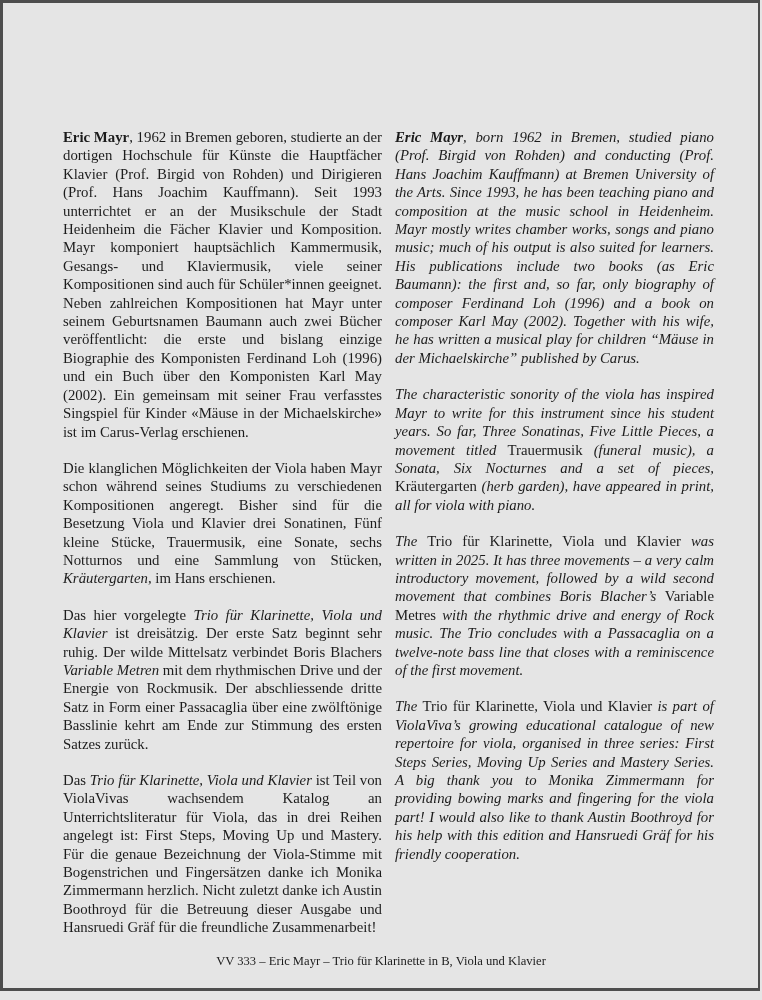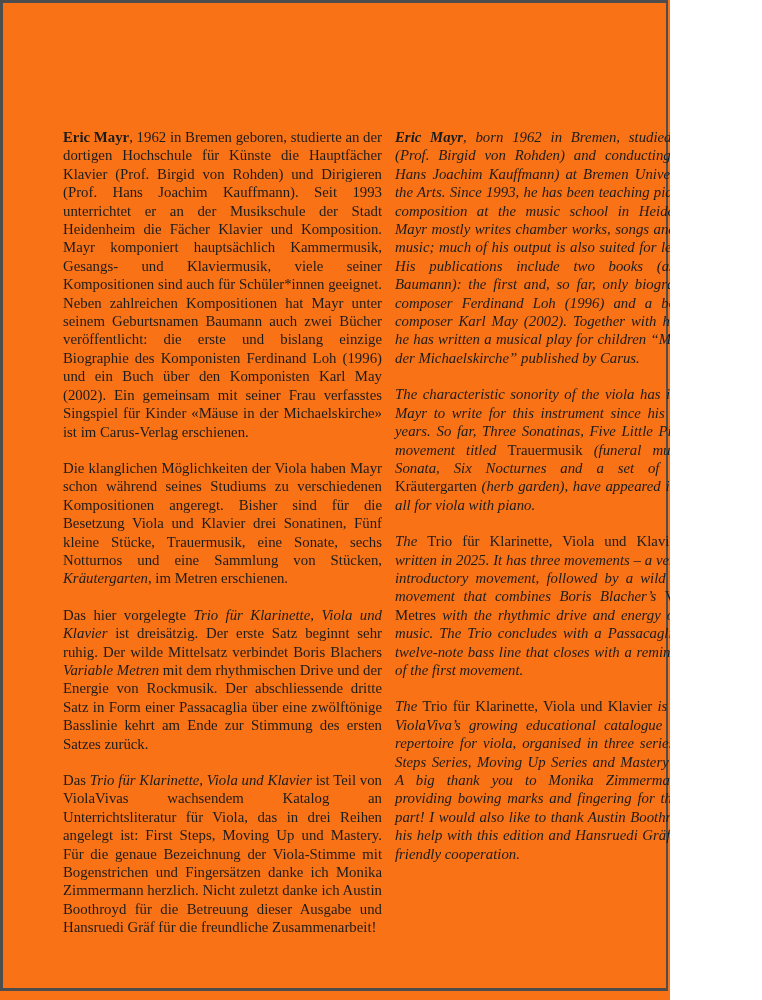--- a/index.html
+++ b/index.html
@@ -2,23 +2,23 @@
 <html><head>
 <meta charset="utf-8">
 <style>
   html, body {
     margin: 0;
     padding: 0;
     background: #ffffff;
   }
   .page {
     position: relative;
-    width: 670px;
+    width: 762px;
     height: 1000px;
-    background: #f97316;
+    background: #e5e5e5;
     overflow: hidden;
     font-family: "Liberation Serif", "DejaVu Serif", serif;
     color: #1c1c1c;
   }
   .frame {
     position: absolute;
     top: 0;
     left: 0;
     right: 2px;
     bottom: 9px;
@@ -50,27 +50,28 @@
   }
 </style>
 </head>
 <body>
 
 <div class="page">
   <div class="frame"></div>
 
   <div class="column column-left">
     <p><span style="font-weight: bold;">Eric Mayr</span><span>, 1962 in Bremen geboren, studierte an der dortigen Hochschule für Künste die Hauptfächer Klavier (Prof. Birgid von Rohden) und Dirigieren (Prof. Hans Joachim Kauffmann). Seit 1993 unterrichtet er an der Musikschule der Stadt Heidenheim die Fächer Klavier und Komposition. Mayr komponiert hauptsächlich Kammermusik, Gesangs- und Klaviermusik, viele seiner Kompositionen sind auch für Schüler*innen geeignet. Neben zahlreichen Kompositionen hat Mayr unter seinem Geburtsnamen Baumann auch zwei Bücher veröffentlicht: die erste und bislang einzige Biographie des Komponisten Ferdinand Loh (1996) und ein Buch über den Komponisten Karl May (2002). Ein gemeinsam mit seiner Frau verfasstes Singspiel für Kinder «Mäuse in der Michaelskirche» ist im Carus-Verlag erschienen.</span></p>
-    <p><span>Die klanglichen Möglichkeiten der Viola haben Mayr schon während seines Studiums zu verschiedenen Kompositionen angeregt. Bisher sind für die Besetzung Viola und Klavier drei Sonatinen, Fünf kleine Stücke, Trauermusik, eine Sonate, sechs Notturnos und eine Sammlung von Stücken, </span><span style="font-style: italic;">Kräutergarten</span><span>, im Metren erschienen.</span></p>
+    <p><span>Die klanglichen Möglichkeiten der Viola haben Mayr schon während seines Studiums zu verschiedenen Kompositionen angeregt. Bisher sind für die Besetzung Viola und Klavier drei Sonatinen, Fünf kleine Stücke, Trauermusik, eine Sonate, sechs Notturnos und eine Sammlung von Stücken, </span><span style="font-style: italic;">Kräutergarten</span><span>, im Hans erschienen.</span></p>
     <p><span>Das hier vorgelegte </span><span style="font-style: italic;">Trio für Klarinette, Viola und Klavier</span><span> ist dreisätzig. Der erste Satz beginnt sehr ruhig. Der wilde Mittelsatz verbindet Boris Blachers </span><span style="font-style: italic;">Variable Metren</span><span> mit dem rhythmischen Drive und der Energie von Rockmusik. Der abschliessende dritte Satz in Form einer Passacaglia über eine zwölftönige Basslinie kehrt am Ende zur Stimmung des ersten Satzes zurück.</span></p>
     <p><span>Das </span><span style="font-style: italic;">Trio für Klarinette, Viola und Klavier</span><span> ist Teil von ViolaVivas wachsendem Katalog an Unterrichtsliteratur für Viola, das in drei Reihen angelegt ist: First Steps, Moving Up und Mastery. Für die genaue Bezeichnung der Viola-Stimme mit Bogenstrichen und Fingersätzen danke ich Monika Zimmermann herzlich. Nicht zuletzt danke ich Austin Boothroyd für die Betreuung dieser Ausgabe und Hansruedi Gräf für die freundliche Zusammenarbeit!</span></p>
   </div>
 
   <div class="column column-right">
     <p><span style="font-weight: bold; font-style: italic;">Eric Mayr</span><span style="font-style: italic;">, born 1962 in Bremen, studied piano (Prof. Birgid von Rohden) and conducting (Prof. Hans Joachim Kauffmann) at Bremen University of the Arts. Since 1993, he has been teaching piano and composition at the music school in Heidenheim. Mayr mostly writes chamber works, songs and piano music; much of his output is also suited for learners. His publications include two books (as Eric Baumann): the first and, so far, only biography of composer Ferdinand Loh (1996) and a book on composer Karl May (2002). Together with his wife, he has written a musical play for children “Mäuse in der Michaelskirche” published by Carus.</span></p>
     <p><span style="font-style: italic;">The characteristic sonority of the viola has inspired Mayr to write for this instrument since his student years. So far, Three Sonatinas, Five Little Pieces, a movement titled </span><span>Trauermusik</span><span style="font-style: italic;"> (funeral music), a Sonata, Six Nocturnes and a set of pieces, </span><span>Kräutergarten</span><span style="font-style: italic;"> (herb garden), have appeared in print, all for viola with piano.</span></p>
     <p><span style="font-style: italic;">The </span><span>Trio für Klarinette, Viola und Klavier</span><span style="font-style: italic;"> was written in 2025. It has three movements – a very calm introductory movement, followed by a wild second movement that combines Boris Blacher’s </span><span>Variable Metres</span><span style="font-style: italic;"> with the rhythmic drive and energy of Rock music. The Trio concludes with a Passacaglia on a twelve-note bass line that closes with a reminiscence of the first movement.</span></p>
     <p><span style="font-style: italic;">The </span><span>Trio für Klarinette, Viola und Klavier</span><span style="font-style: italic;"> is part of ViolaViva’s growing educational catalogue of new repertoire for viola, organised in three series: First Steps Series, Moving Up Series and Mastery Series. A big thank you to Monika Zimmermann for providing bowing marks and fingering for the viola part! I would also like to thank Austin Boothroyd for his help with this edition and Hansruedi Gräf for his friendly cooperation.</span></p>
   </div>
 
   <div class="footer">
+    <div>VV 333 – Eric Mayr – Trio für Klarinette in B, Viola und Klavier</div>
   </div>
 </div>
 
 </body></html>

